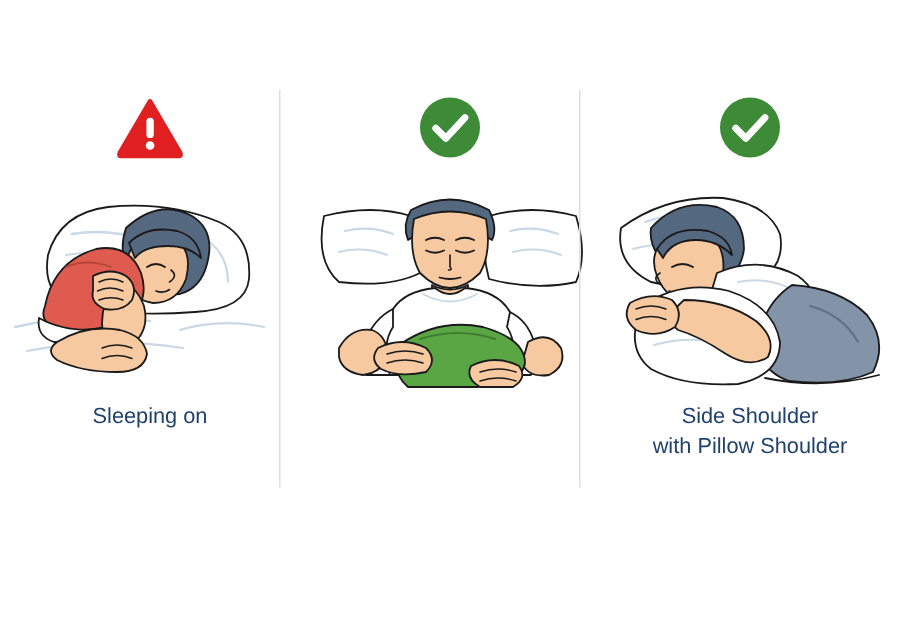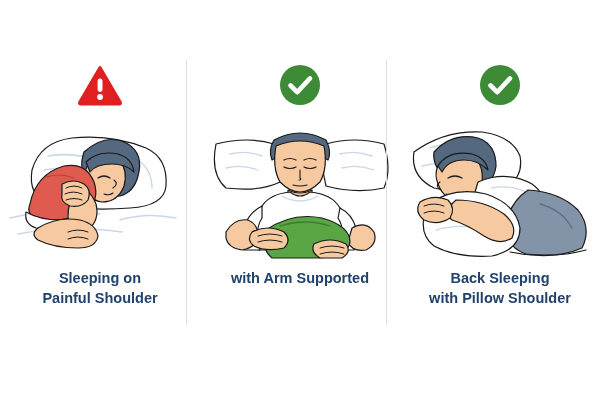--- a/index.html
+++ b/index.html
@@ -55,21 +55,20 @@
     left: 0;
     width: 100%;
     text-align: center;
     color: #21426c;
     font-size: 14.5px;
     line-height: 20px;
     font-weight: 400;
   }
   .panel-caption .cap-line {
     display: block;
-    font-weight: bold;
   }
   .divider {
     position: absolute;
     top: 60px;
     width: 1px;
     height: 265px;
     background: #dcdfe3;
   }
   .divider-1 { left: 186px; }
   .divider-2 { left: 386px; }
@@ -134,21 +133,20 @@
             <path d="M66 92 Q74 89 82 92" fill="none" stroke="#1a1a1a" stroke-width="1"></path>
 
             <path d="M68 124 Q78 120 88 124" fill="none" stroke="#1a1a1a" stroke-width="1"></path>
             <path d="M68 131 Q78 127 88 131" fill="none" stroke="#1a1a1a" stroke-width="1"></path>
           </g>
         </svg>
       </div>
 
       <div class="panel-caption">
         <span class="cap-line">Sleeping on</span>
-        <span class="cap-line">Painful Shoulder</span>
       </div>
     </div>
 
     <div class="panel">
 
       <div class="panel-status-icon">
         <svg viewBox="0 0 46 46" width="46" height="46" aria-hidden="true">
           <circle cx="23" cy="23" r="20" fill="#3d8b37"></circle>
           <path d="M13.5 23.5 L20.2 30.2 L33.0 16.4" fill="none" stroke="#ffffff" stroke-width="4.6" stroke-linecap="round" stroke-linejoin="round"></path>
         </svg>
@@ -200,21 +198,20 @@
             <path d="M58 128 Q70 124 82 128" fill="none" stroke="#1a1a1a" stroke-width="1"></path>
             <path d="M58 134 Q70 130 82 134" fill="none" stroke="#1a1a1a" stroke-width="1"></path>
             <path d="M114 136 Q130 128 146 136 Q152 144 142 150 L120 150 Q110 144 114 136 Z" fill="#f6c9a0"></path>
             <path d="M120 140 Q132 136 144 140" fill="none" stroke="#1a1a1a" stroke-width="1"></path>
             <path d="M120 146 Q132 142 144 146" fill="none" stroke="#1a1a1a" stroke-width="1"></path>
           </g>
         </svg>
       </div>
 
       <div class="panel-caption">
-        <span class="cap-line">with Arm Supported</span>
       </div>
     </div>
 
     <div class="panel">
 
       <div class="panel-status-icon">
         <svg viewBox="0 0 46 46" width="46" height="46" aria-hidden="true">
           <circle cx="23" cy="23" r="20" fill="#3d8b37"></circle>
           <path d="M13.5 23.5 L20.2 30.2 L33.0 16.4" fill="none" stroke="#ffffff" stroke-width="4.6" stroke-linecap="round" stroke-linejoin="round"></path>
         </svg>
@@ -257,21 +254,21 @@
             <path d="M20 94 Q34 86 48 92 Q56 100 50 110 Q38 118 24 112 Q14 104 20 94 Z" fill="#f6c9a0"></path>
             <path d="M24 98 Q34 94 44 98" fill="none" stroke="#1a1a1a" stroke-width="1"></path>
             <path d="M24 105 Q34 101 44 105" fill="none" stroke="#1a1a1a" stroke-width="1"></path>
 
             <path d="M110 144 Q148 152 186 142" fill="none" stroke="#1a1a1a" stroke-width="1.2"></path>
           </g>
         </svg>
       </div>
 
       <div class="panel-caption">
-        <span class="cap-line">Back Sleeping</span>
+        <span class="cap-line">Side Shoulder</span>
         <span class="cap-line">with Pillow Shoulder</span>
       </div>
     </div>
 
   </div>
 
   <div class="divider divider-1"></div>
   <div class="divider divider-2"></div>
 
 </div>

